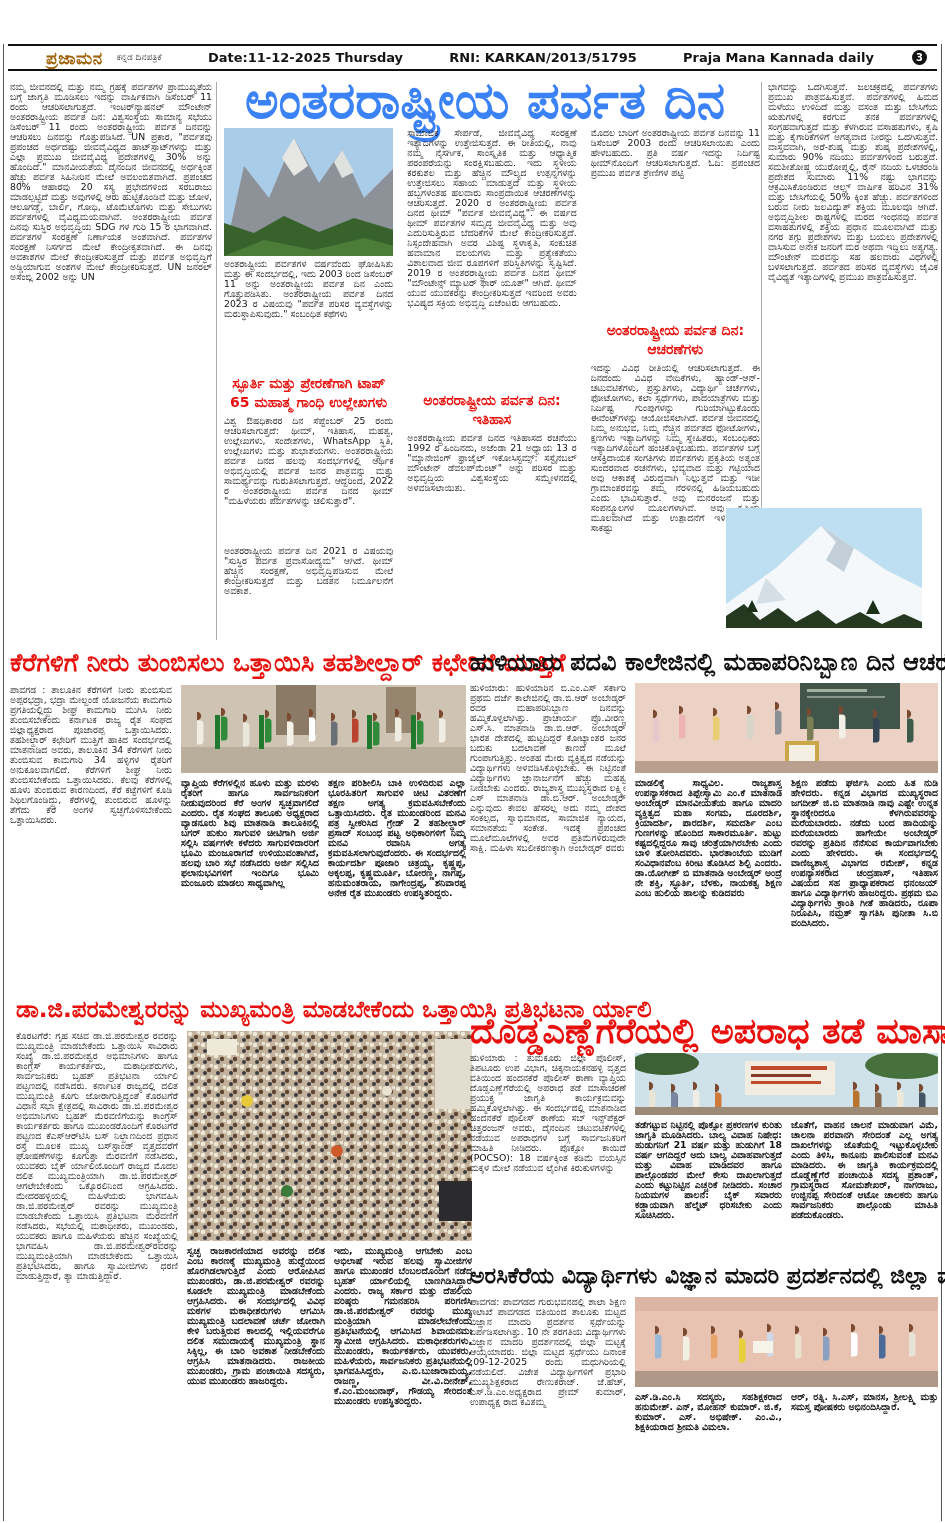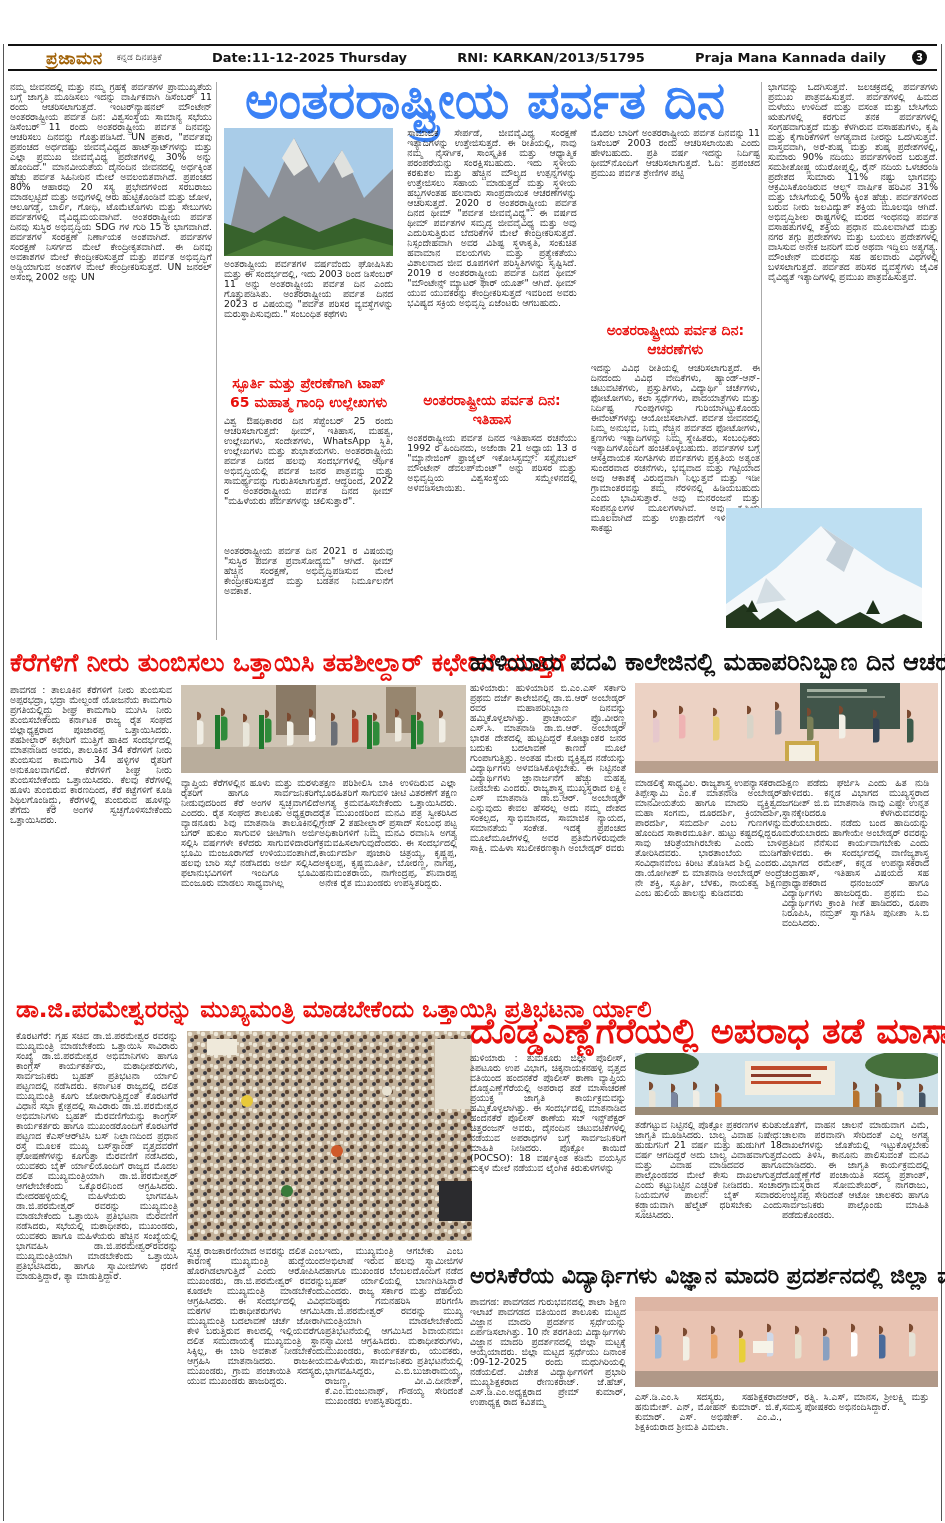--- a/index.html
+++ b/index.html
@@ -8,21 +8,21 @@
   .page-frame{position:absolute;left:3px;right:3px;top:44px;bottom:2px;
               border-left:1px solid #555;border-right:1px solid #555;}
   
   .masthead{position:absolute;left:8px;right:8px;top:44px;height:27px;
             border-top:2px solid #111;border-bottom:2px solid #111;
             display:flex;align-items:center;gap:8px;padding:0 10px;box-sizing:border-box;}
   .mh-logo{font-size:17px;font-weight:bold;color:#a16207;letter-spacing:.5px;margin-left:28px;}
   .mh-sub{font-size:9px;color:#333;margin-left:6px;margin-right:auto;}
   .mh-date{font-size:13px;font-weight:bold;margin-right:auto;}
   .mh-rni{font-size:13px;font-weight:bold;margin-right:auto;}
-  .mh-paper{font-size:13px;font-weight:bold;margin-right:18px;}
+  .mh-paper{font-size:13px;font-weight:bold;margin-right:30px;}
   .mh-page{width:15px;height:15px;border-radius:50%;background:#111;color:#fff;
            font-size:10px;font-weight:bold;display:flex;align-items:center;justify-content:center;}
   
   .btxt{font-size:9.3px;line-height:10px;text-align:justify;overflow:hidden;
         word-break:break-word;}
   .vrule{position:absolute;width:0;border-left:1px solid #aaa;}
   
   .main-headline{position:absolute;left:205px;width:560px;top:76px;height:50px;
                  font-size:51px;font-weight:bold;color:#3b82f6;text-align:center;
                  line-height:50px;white-space:nowrap;}
@@ -31,21 +31,21 @@
                text-align:center;margin:5px 0 4px 0;}
   .photo{display:block;}
   .photo svg{display:block;}
   
   .sec{position:absolute;}
   .sec-headline-red{font-size:26px;font-weight:bold;color:#e8100c;white-space:nowrap;
                     text-align:center;line-height:34px;}
   .sec-headline-black{font-size:24px;font-weight:bold;color:#101010;white-space:nowrap;
                       text-align:center;line-height:32px;}
   .sec-body{display:flex;gap:9px;margin-top:5px;}
-  .twocol{display:flex;margin-top:5px;}
+  .twocol{display:flex;gap:9px;margin-top:5px;font-weight:bold;}
 </style>
 </head>
 <body>
 
 <div class="page">
   <div class="page-frame"></div>
 
   <svg width="0" height="0" style="position:absolute">
     <defs>
       <symbol id="person">

